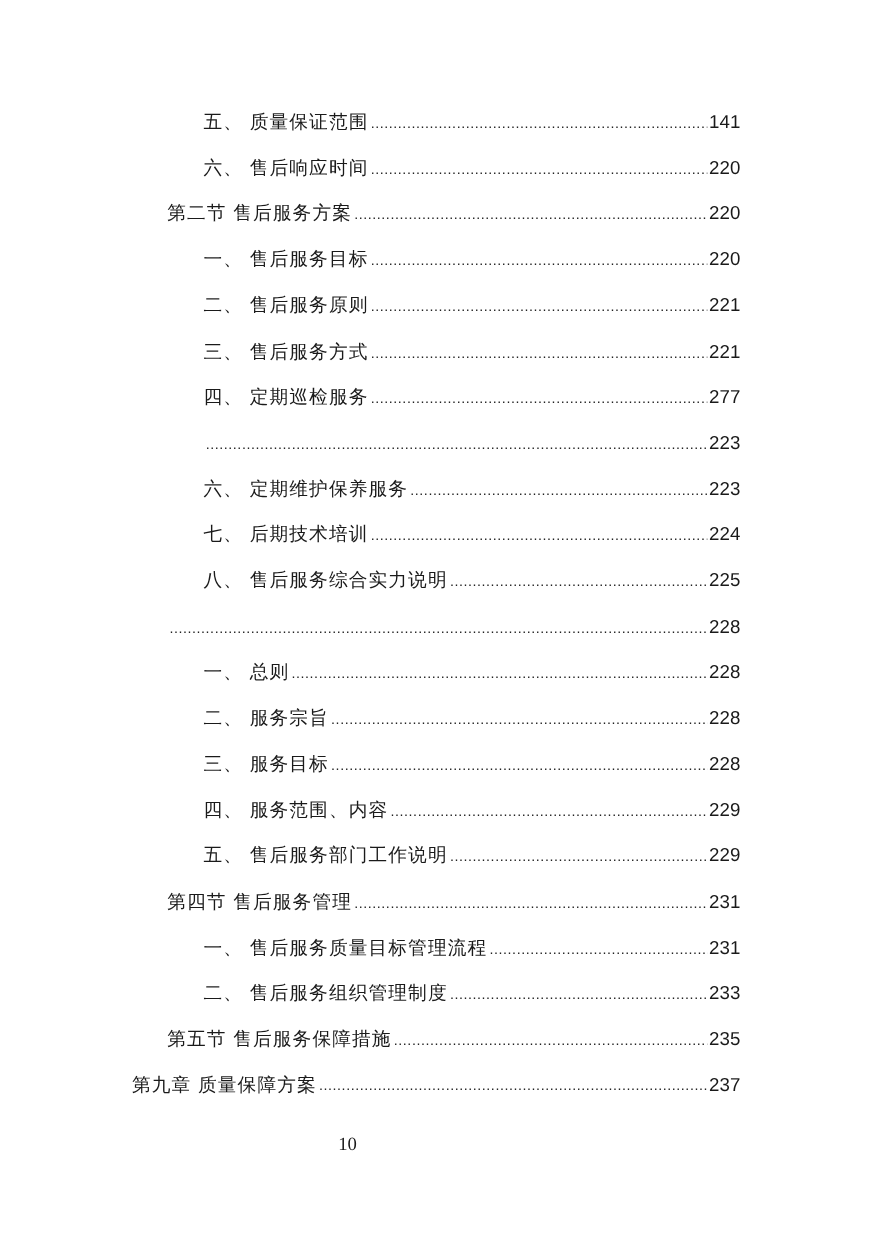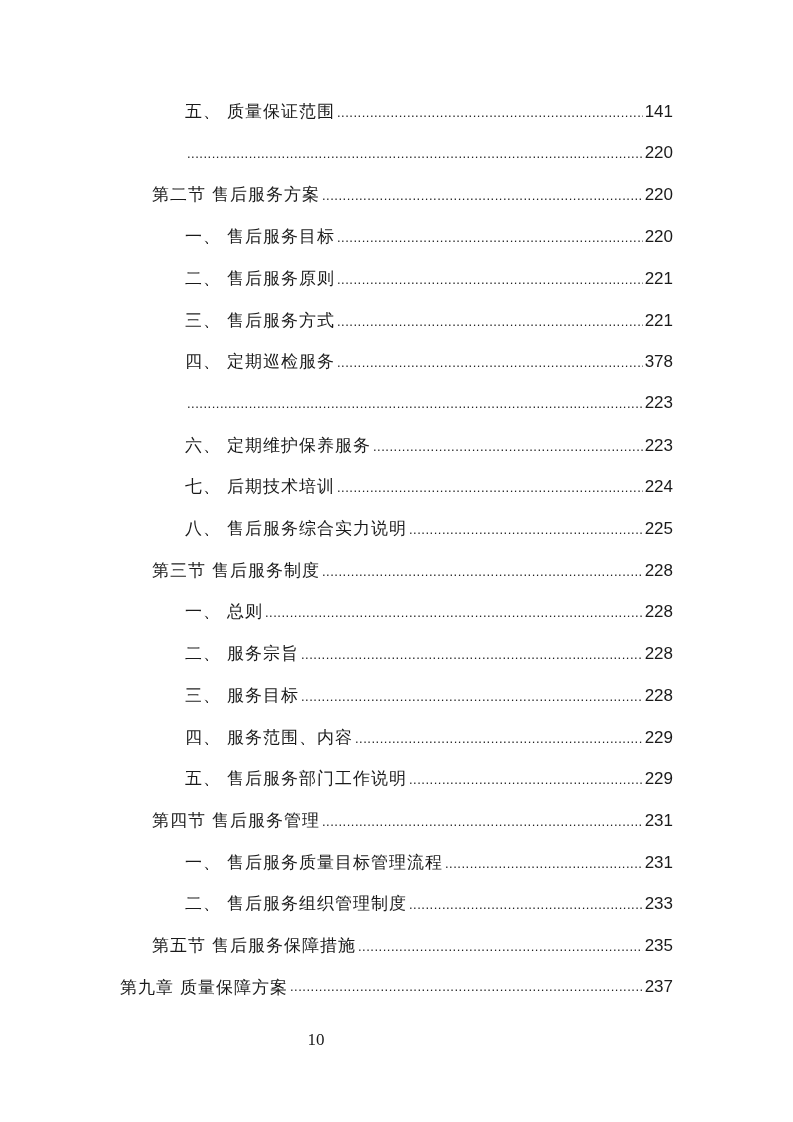--- a/index.html
+++ b/index.html
@@ -19,20 +19,21 @@
 </head>
 <body>
 
 <div class="toc">
   <div class="toc-row lvl3" style="top:0px">
     <span class="toc-title"><span class="prefix">五、</span><span>质量保证范围</span></span>
     <span class="toc-dots"></span>
     <span class="toc-page">141</span>
   </div>
   <div class="toc-row lvl3" style="top:41.7px">
+    <span class="toc-title"><span class="prefix">六、</span><span>售后响应时间</span></span>
     <span class="toc-dots"></span>
     <span class="toc-page">220</span>
   </div>
   <div class="toc-row lvl2" style="top:83.4px">
     <span class="toc-title"><span class="prefix">第二节</span><span>售后服务方案</span></span>
     <span class="toc-dots"></span>
     <span class="toc-page">220</span>
   </div>
   <div class="toc-row lvl3" style="top:125.1px">
     <span class="toc-title"><span class="prefix">一、</span><span>售后服务目标</span></span>
@@ -45,21 +46,21 @@
     <span class="toc-page">221</span>
   </div>
   <div class="toc-row lvl3" style="top:208.5px">
     <span class="toc-title"><span class="prefix">三、</span><span>售后服务方式</span></span>
     <span class="toc-dots"></span>
     <span class="toc-page">221</span>
   </div>
   <div class="toc-row lvl3" style="top:250.2px">
     <span class="toc-title"><span class="prefix">四、</span><span>定期巡检服务</span></span>
     <span class="toc-dots"></span>
-    <span class="toc-page">378</span>
+    <span class="toc-page">277</span>
   </div>
   <div class="toc-row lvl3" style="top:291.9px">
     <span class="toc-dots"></span>
     <span class="toc-page">223</span>
   </div>
   <div class="toc-row lvl3" style="top:333.6px">
     <span class="toc-title"><span class="prefix">六、</span><span>定期维护保养服务</span></span>
     <span class="toc-dots"></span>
     <span class="toc-page">223</span>
   </div>
@@ -67,21 +68,20 @@
     <span class="toc-title"><span class="prefix">七、</span><span>后期技术培训</span></span>
     <span class="toc-dots"></span>
     <span class="toc-page">224</span>
   </div>
   <div class="toc-row lvl3" style="top:417px">
     <span class="toc-title"><span class="prefix">八、</span><span>售后服务综合实力说明</span></span>
     <span class="toc-dots"></span>
     <span class="toc-page">225</span>
   </div>
   <div class="toc-row lvl2" style="top:458.7px">
-    <span class="toc-title"><span class="prefix">第三节</span><span>售后服务制度</span></span>
     <span class="toc-dots"></span>
     <span class="toc-page">228</span>
   </div>
   <div class="toc-row lvl3" style="top:500.4px">
     <span class="toc-title"><span class="prefix">一、</span><span>总则</span></span>
     <span class="toc-dots"></span>
     <span class="toc-page">228</span>
   </div>
   <div class="toc-row lvl3" style="top:542.1px">
     <span class="toc-title"><span class="prefix">二、</span><span>服务宗旨</span></span>

